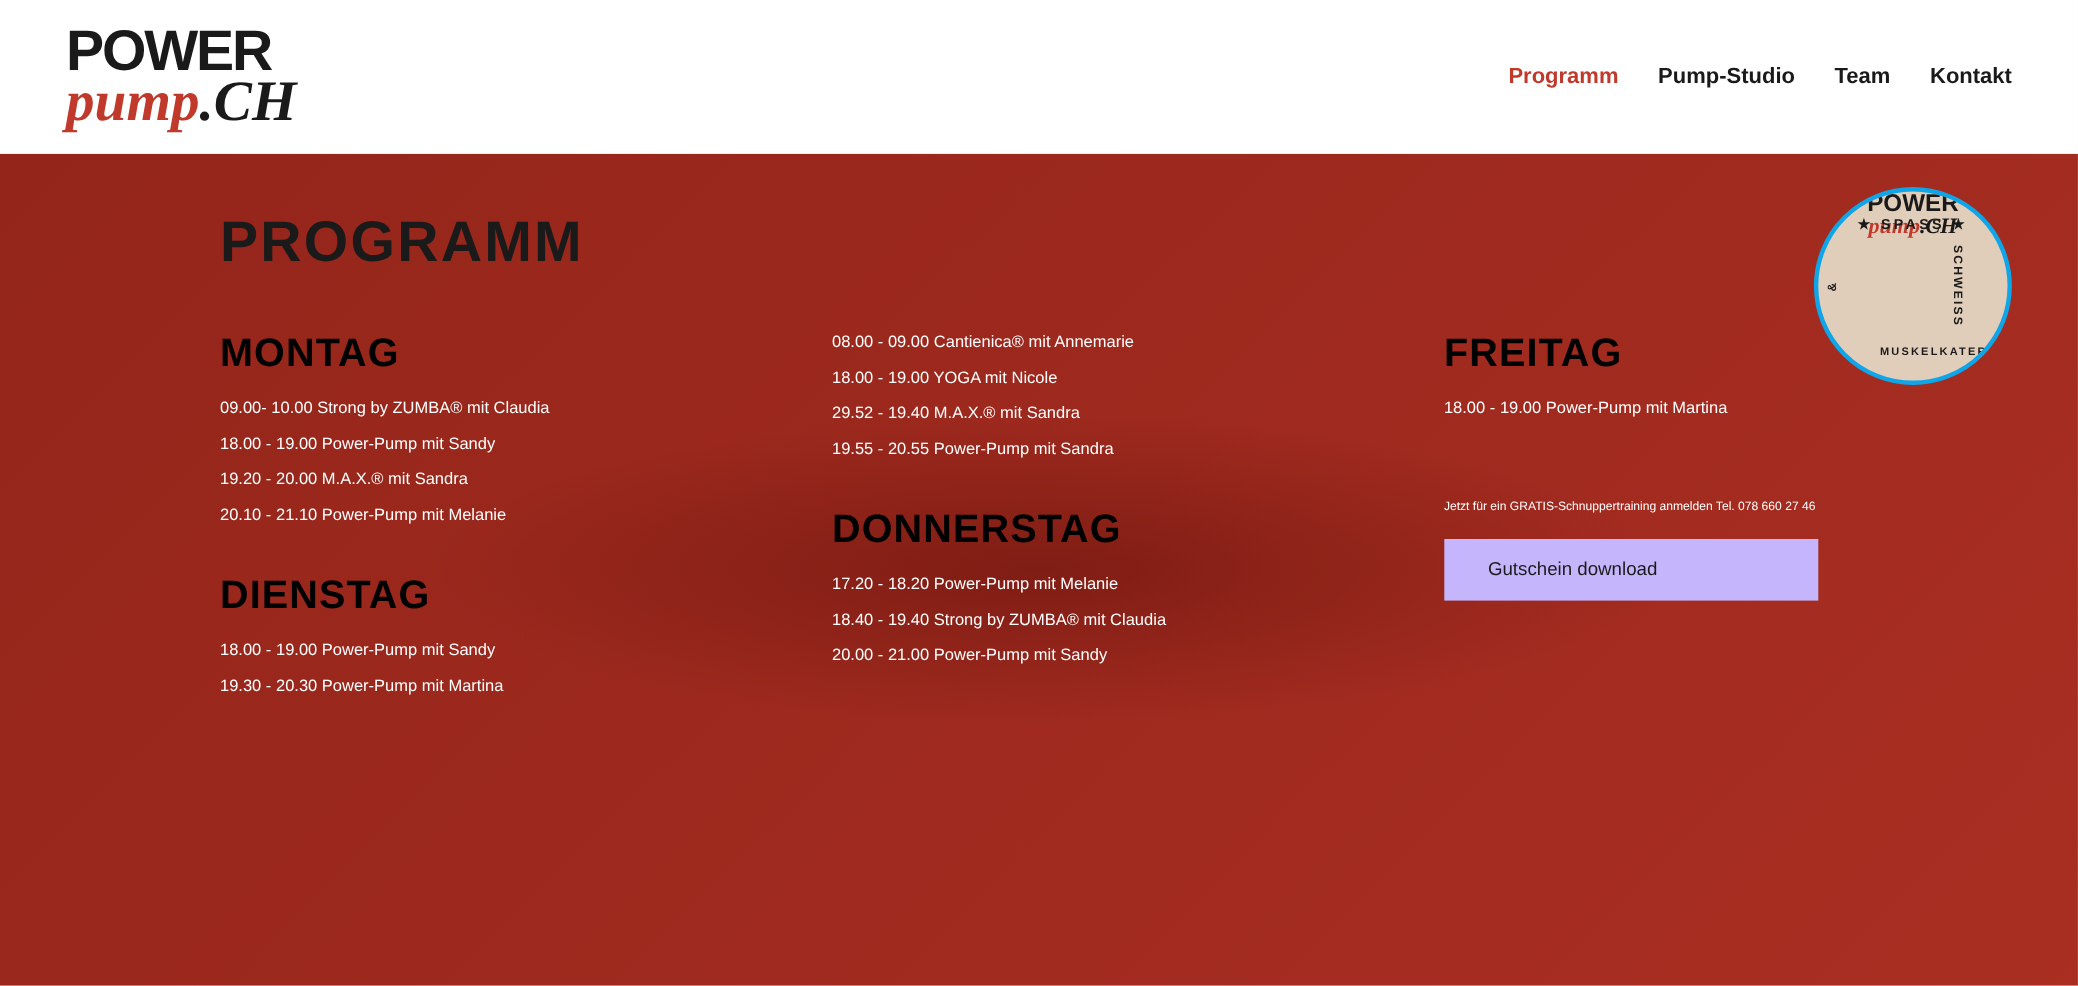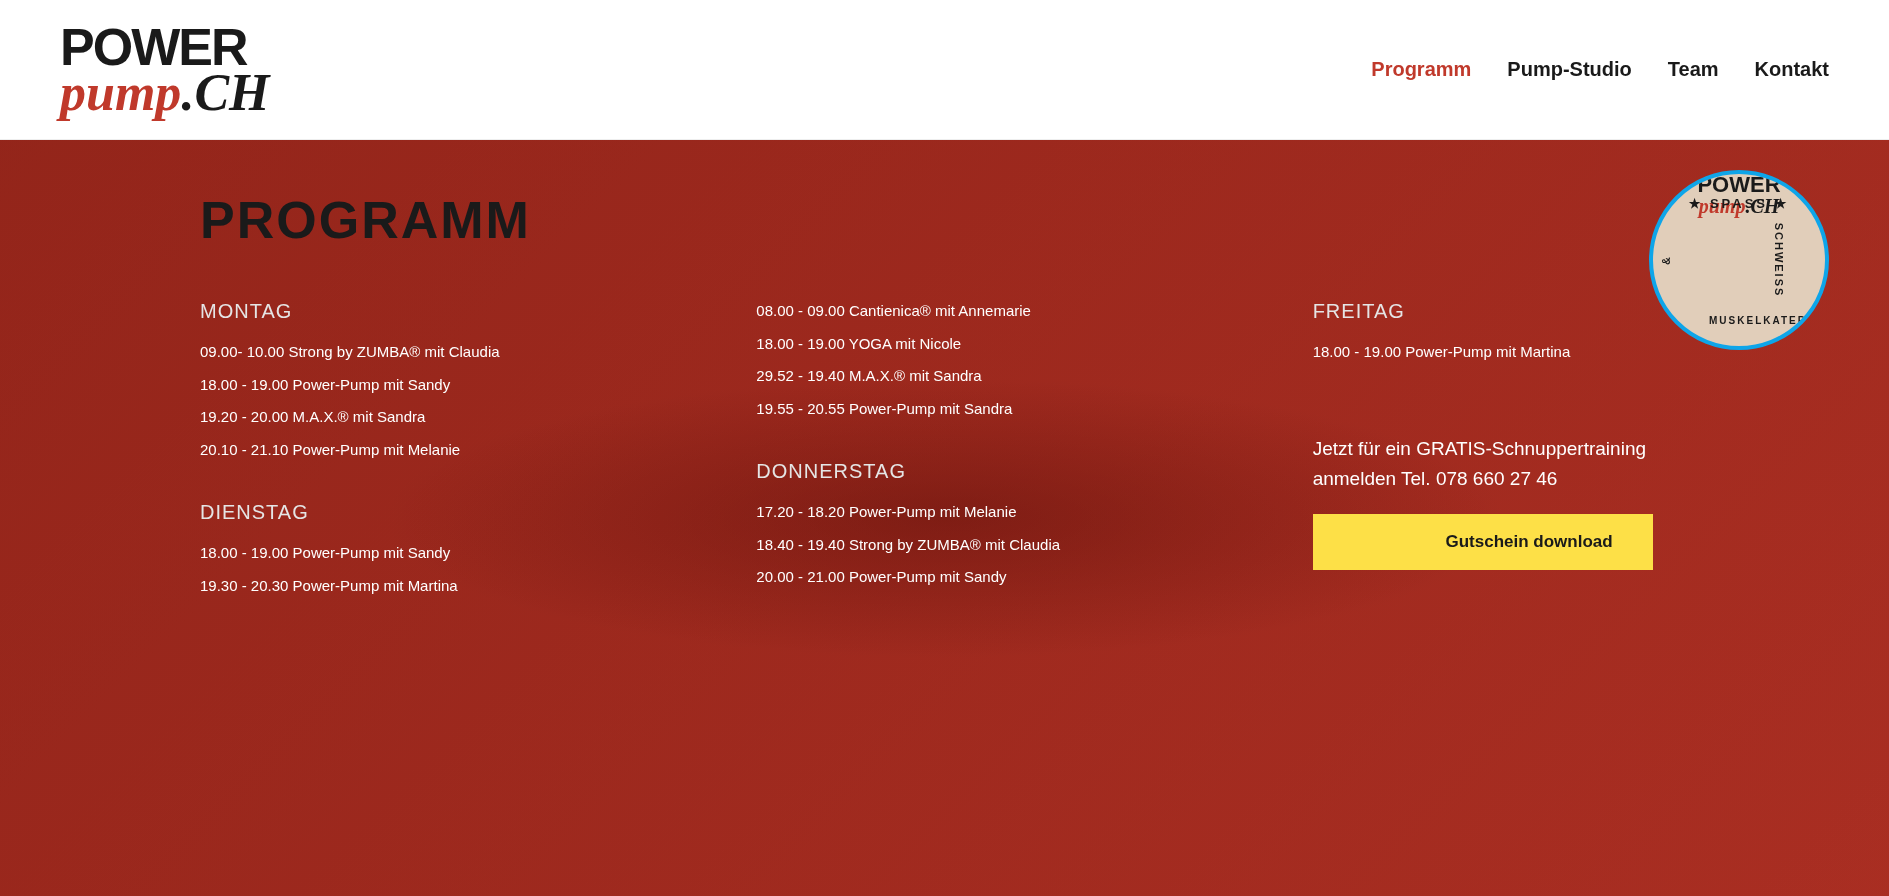--- a/index.html
+++ b/index.html
@@ -102,23 +102,23 @@
       display: grid;
       grid-template-columns: 1fr 1fr 1fr;
       gap: 0 40px;
     }
 
     .day-section {
       margin-bottom: 40px;
     }
 
     .day-title {
-      font-size: 20px;
-      font-weight: 400;
-      color: #e5e5e5;
+      font-size: 36px;
+      font-weight: 700;
+      color: #000000;
       margin-bottom: 18px;
       font-family: Impact, Arial Black, sans-serif;
       letter-spacing: 1px;
     }
 
     .schedule-item {
       font-size: 15px;
       color: #fff;
       margin-bottom: 10px;
       line-height: 1.5;
@@ -212,37 +212,37 @@
       font-family: 'Georgia', serif;
       line-height: 1;
     }
 
     
     .right-col {
       display: flex;
       flex-direction: column;
     }
     .gratis-text {
-      font-size: 19px;
+      font-size: 11px;
       color: #fff;
       margin-top: 20px;
       margin-bottom: 20px;
       line-height: 1.6;
       max-width: 340px;
     }
     .gutschein-btn {
-      background: #fde047;
+      background: #c4b5fd;
       color: #1a1a1a;
       border: none;
       padding: 18px 40px;
       font-size: 17px;
-      font-weight: 700;
+      font-weight: 400;
       cursor: pointer;
       max-width: 340px;
-      text-align: right;
+      text-align: left;
     }
   </style>
 </head>
 <body>
 
 <header class="header">
   <div class="logo-area">
     <div style="display:flex; align-items:baseline; gap:0;">
       <span class="logo-power">POWER</span>
     </div>

